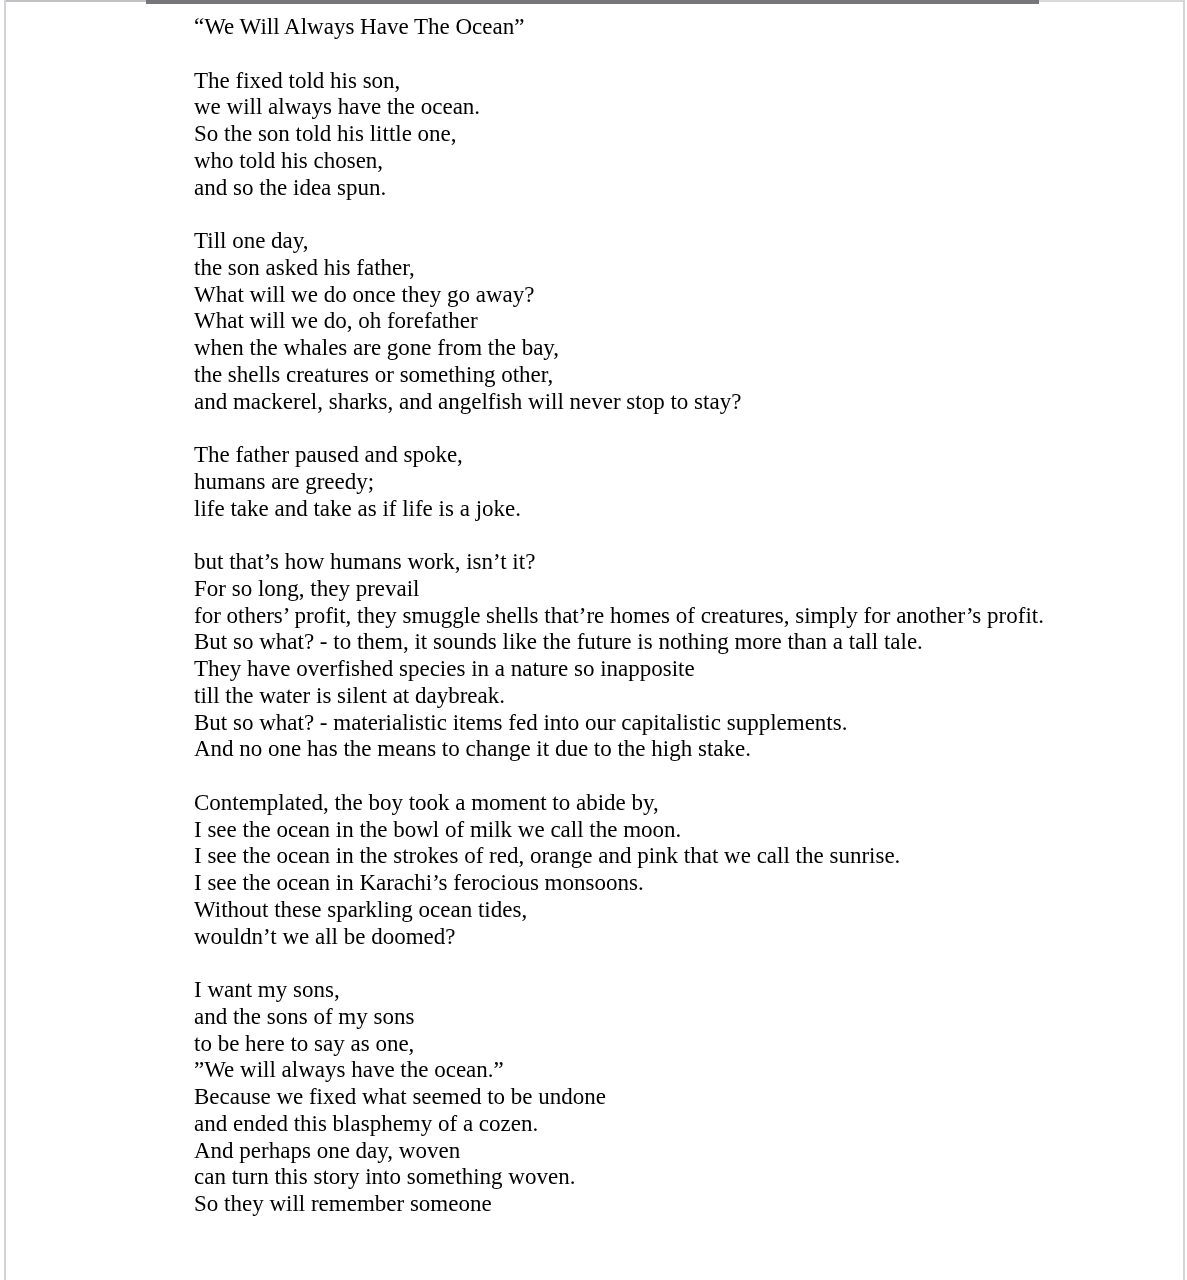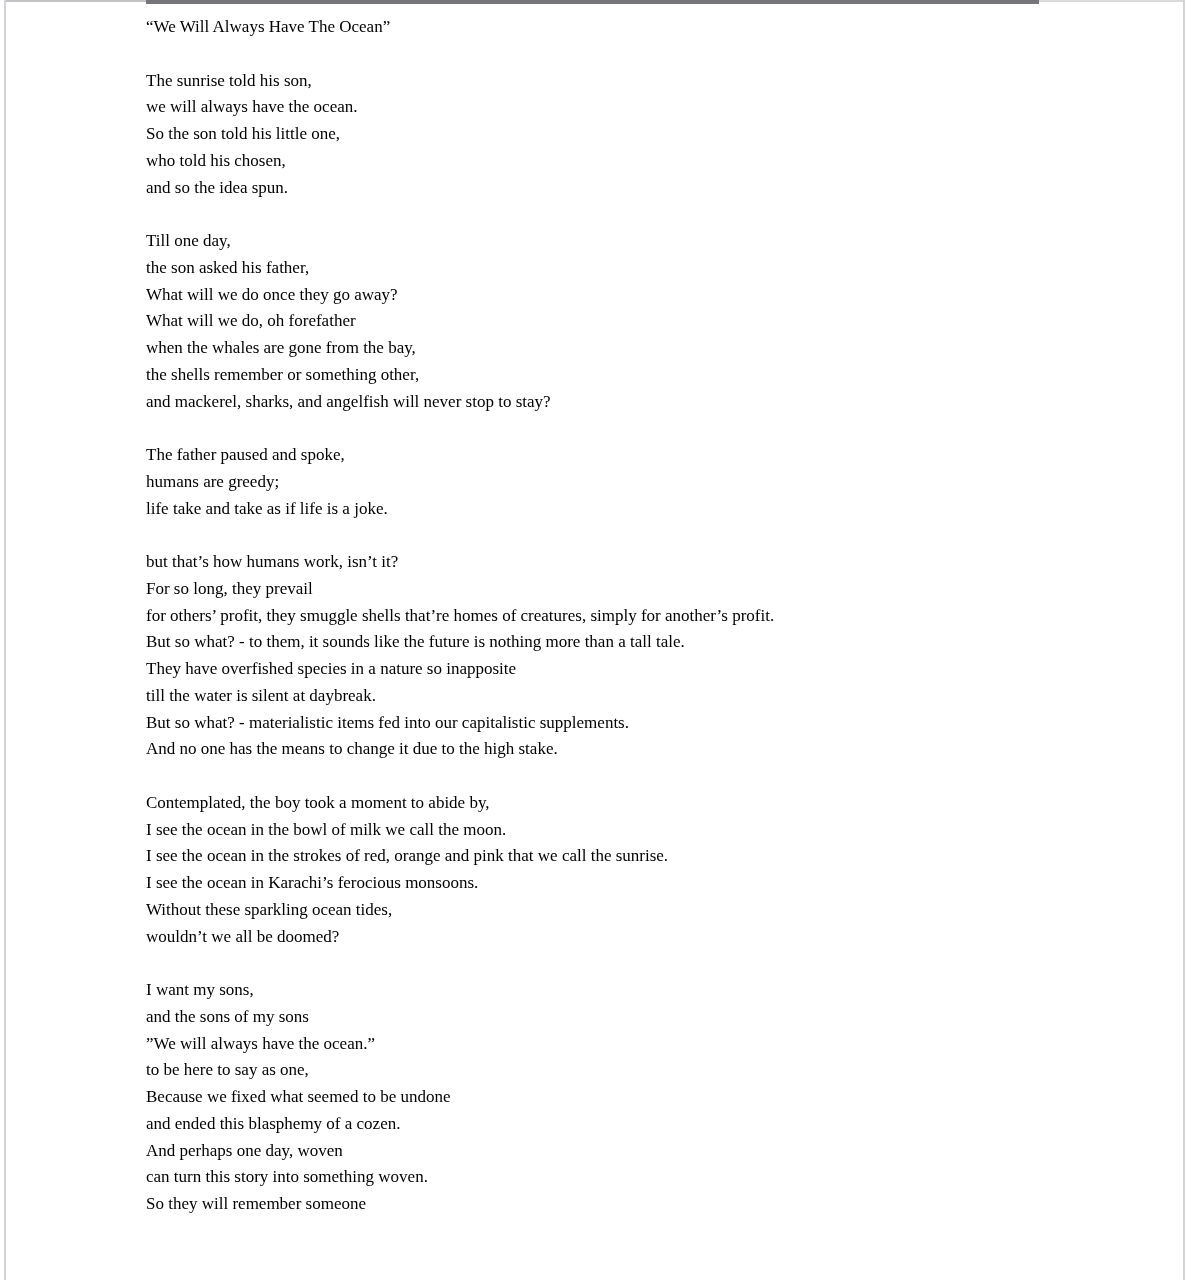--- a/index.html
+++ b/index.html
@@ -41,54 +41,55 @@
     position: absolute;
     top: 0;
     left: 6px;
     right: 6px;
     bottom: 0;
     padding: 14px 20px 0 140px; 
     color: var(--text);
   }
   .poem-title,
   .poem-line {
-    font-size: 17px;
+    font-size: 23px;
     line-height: 26.75px;
     white-space: nowrap;
     color: var(--text);
+    margin-left: 48px;
   }
   .stanza { margin-top: 26.75px; }
 </style>
 </head>
 <body>
 
 <div class="screen">
   <div class="top-line light"></div>
   <div class="top-line dark"></div>
   <div class="top-line faint"></div>
   <div class="edge-line left"></div>
   <div class="edge-line right"></div>
 
   <div class="page">
     <div class="poem-title">“We Will Always Have The Ocean”</div>
     <div id="poem-body">
         <div class="stanza">
-          <div class="poem-line">The sunrise told his son,</div>
+          <div class="poem-line">The fixed told his son,</div>
           <div class="poem-line">we will always have the ocean.</div>
           <div class="poem-line">So the son told his little one,</div>
           <div class="poem-line">who told his chosen,</div>
           <div class="poem-line">and so the idea spun.</div>
         </div>
         <div class="stanza">
           <div class="poem-line">Till one day,</div>
           <div class="poem-line">the son asked his father,</div>
           <div class="poem-line">What will we do once they go away?</div>
           <div class="poem-line">What will we do, oh forefather</div>
           <div class="poem-line">when the whales are gone from the bay,</div>
-          <div class="poem-line">the shells remember or something other,</div>
+          <div class="poem-line">the shells creatures or something other,</div>
           <div class="poem-line">and mackerel, sharks, and angelfish will never stop to stay?</div>
         </div>
         <div class="stanza">
           <div class="poem-line">The father paused and spoke,</div>
           <div class="poem-line">humans are greedy;</div>
           <div class="poem-line">life take and take as if life is a joke.</div>
         </div>
         <div class="stanza">
           <div class="poem-line">but that’s how humans work, isn’t it?</div>
           <div class="poem-line">For so long, they prevail</div>
@@ -103,22 +104,22 @@
           <div class="poem-line">Contemplated, the boy took a moment to abide by,</div>
           <div class="poem-line">I see the ocean in the bowl of milk we call the moon.</div>
           <div class="poem-line">I see the ocean in the strokes of red, orange and pink that we call the sunrise.</div>
           <div class="poem-line">I see the ocean in Karachi’s ferocious monsoons.</div>
           <div class="poem-line">Without these sparkling ocean tides,</div>
           <div class="poem-line">wouldn’t we all be doomed?</div>
         </div>
         <div class="stanza">
           <div class="poem-line">I want my sons,</div>
           <div class="poem-line">and the sons of my sons</div>
+          <div class="poem-line">to be here to say as one,</div>
           <div class="poem-line">”We will always have the ocean.”</div>
-          <div class="poem-line">to be here to say as one,</div>
           <div class="poem-line">Because we fixed what seemed to be undone</div>
           <div class="poem-line">and ended this blasphemy of a cozen.</div>
           <div class="poem-line">And perhaps one day, woven</div>
           <div class="poem-line">can turn this story into something woven.</div>
           <div class="poem-line">So they will remember someone</div>
         </div>
       </div>
   </div>
 </div>
 

